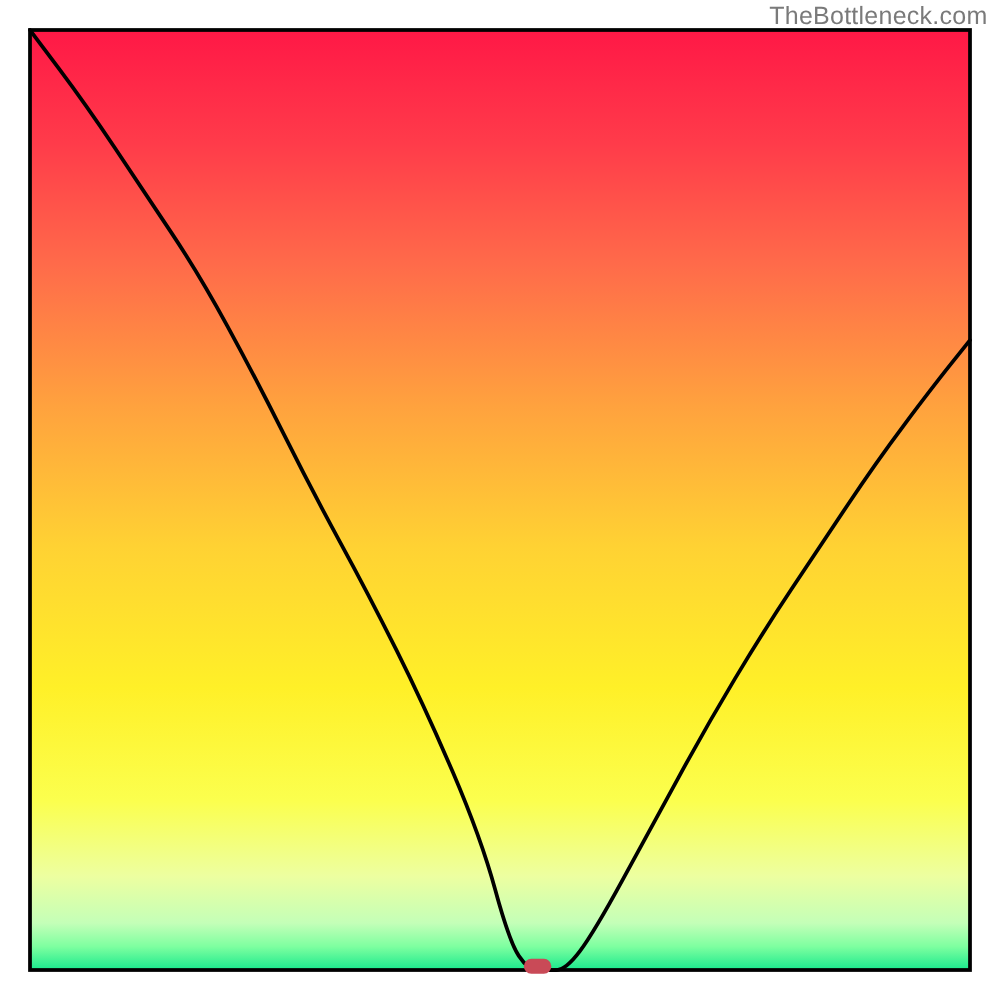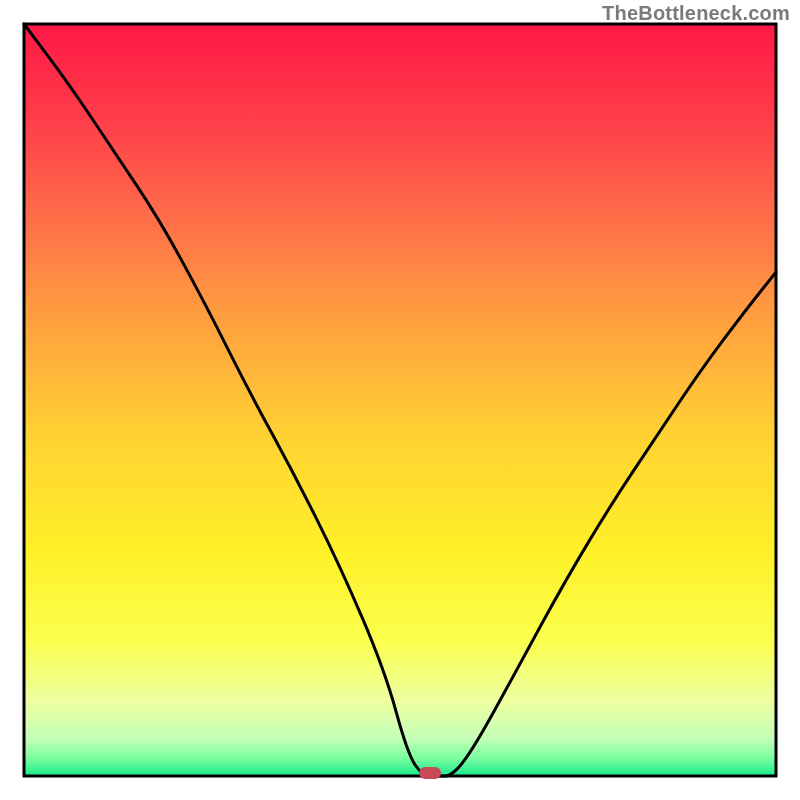--- a/index.html
+++ b/index.html
@@ -13,21 +13,21 @@
   .container {
     position: relative;
     width: 800px;
     height: 800px;
   }
   .watermark {
     position: absolute;
     top: 2px;
     right: 10px;
     font-size: 20px;
-    font-weight: bold;
+    font-weight: normal;
     color: #7a7a7a;
     letter-spacing: 0.2px;
     z-index: 3;
   }
   svg.chart {
     position: absolute;
     left: 0;
     top: 0;
     width: 800px;
     height: 800px;

